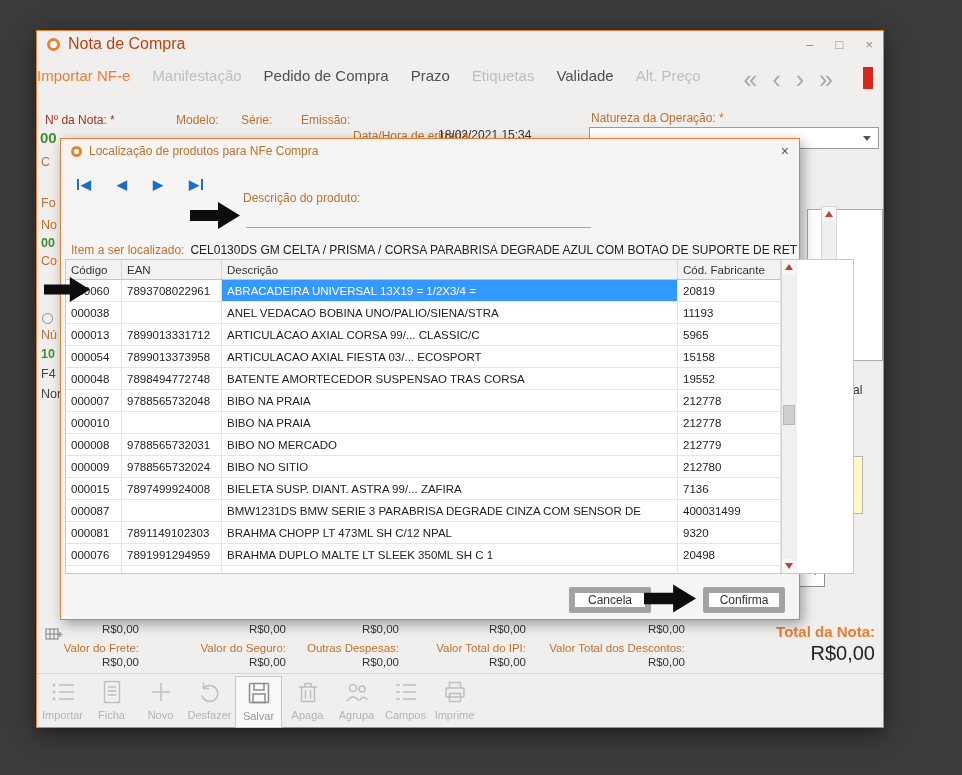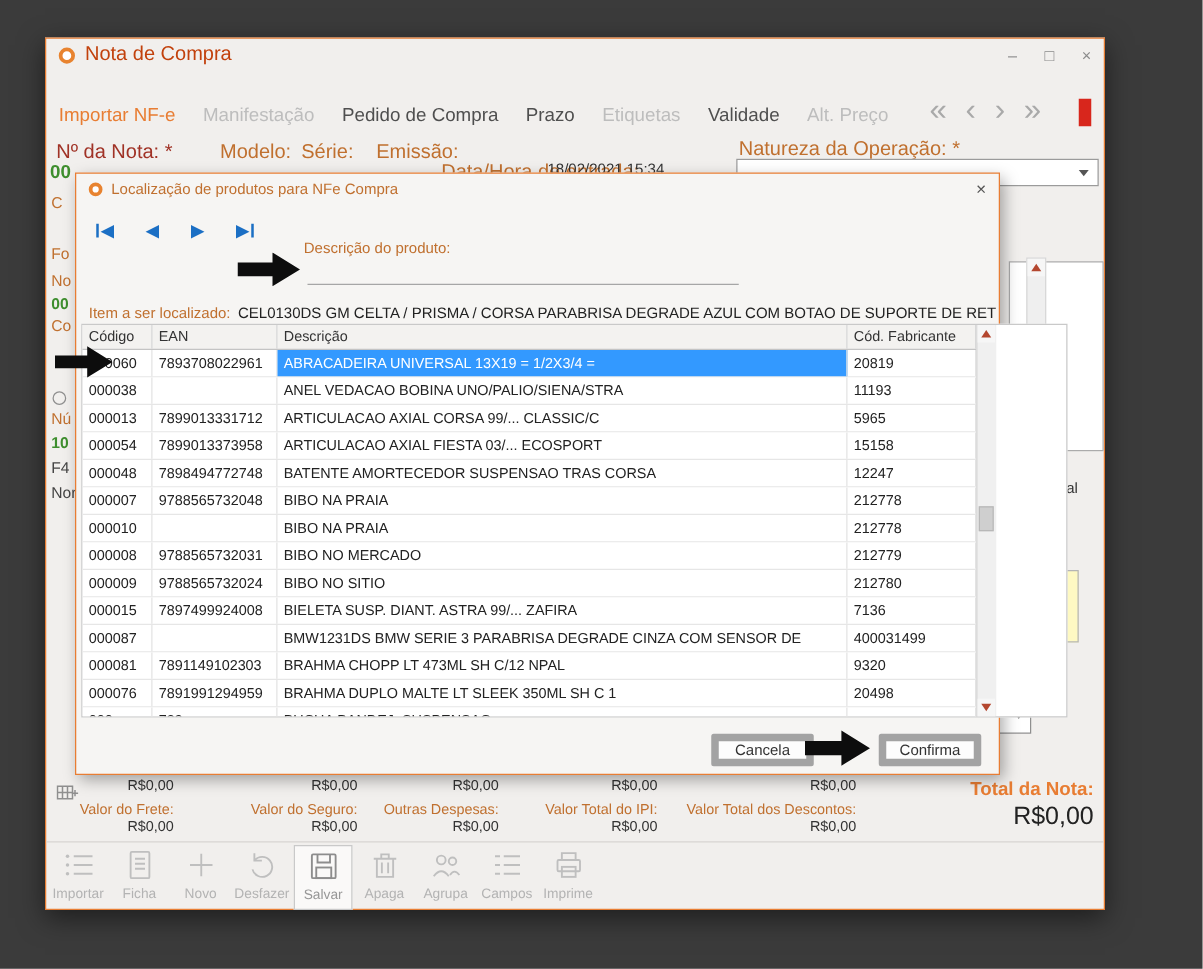--- a/index.html
+++ b/index.html
@@ -7,28 +7,28 @@
   body{background:#3B3B3B;font-family:"Liberation Sans",sans-serif;position:relative;overflow:hidden;color:#333}
 
   
   .app-window{position:absolute;left:36px;top:30px;width:848px;height:698px;background:#F1EFED;border:1px solid #E87D33;box-shadow:0 6px 20px rgba(0,0,0,.5);font-size:12px}
   .titlebar{position:absolute;left:0;top:0;right:0;height:26px;display:flex;align-items:center;padding:0 10px;gap:8px}
   .app-logo{width:13px;height:13px;border-radius:50%;background:#fff;border:3px solid #E8832F}
   .win-title{color:#c2410c;font-size:16px}
   .win-controls{margin-left:auto;display:flex;gap:22px;color:#8B8B8B;font-size:13px}
   .win-controls span{cursor:default}
 
-  .tabbar{position:absolute;top:36px;left:0;right:0;height:34px;display:flex;align-items:flex-end;padding-left:10px;gap:22px;font-size:15px}
+  .tabbar{position:absolute;top:36px;left:0;right:0;height:34px;display:flex;align-items:flex-start;gap:22px;font-size:15px}
   .tab-active{color:#E87D33}
   .tab-normal{color:#4F4F4F}
   .tab-disabled{color:#BDBDBD}
   .tab-nav{margin-left:auto;display:flex;align-items:center;gap:15px;color:#A9A9A9;font-size:25px;line-height:1}
   .alert-bar{width:10px;height:22px;background:#D8261C;margin:0 10px 0 8px}
 
-  .form-label{position:absolute;color:#C0702F;font-size:16px;white-space:nowrap}
+  .form-label{position:absolute;color:#C0702F;font-size:12px;white-space:nowrap}
   .maroon{color:#A03226}
   .form-value{position:absolute;color:#333;font-size:12px;white-space:nowrap}
   .green-val{position:absolute;color:#3E8E2E;font-weight:bold;font-size:15px}
   .nat-select{position:absolute;left:552px;top:96px;width:290px;height:22px;background:#fff;border:1px solid #9B9B9B}
   .nat-select .chev{position:absolute;right:7px;top:8px;width:0;height:0;border-left:4px solid transparent;border-right:4px solid transparent;border-top:5px solid #555}
 
   .lfrag{position:absolute;left:4px;font-size:12.5px;white-space:nowrap;overflow:hidden;max-width:24px}
   .lfrag.label{color:#C0702F}
   .lfrag.value{color:#3E8E2E;font-weight:bold}
   .lfrag.text{color:#444}
@@ -365,21 +365,21 @@
           <div class="grow">
             <div class="gcell c-codigo">000054</div>
             <div class="gcell c-ean">7899013373958</div>
             <div class="gcell c-desc">ARTICULACAO AXIAL FIESTA 03/... ECOSPORT</div>
             <div class="gcell c-fab">15158</div>
           </div>
           <div class="grow">
             <div class="gcell c-codigo">000048</div>
             <div class="gcell c-ean">7898494772748</div>
             <div class="gcell c-desc">BATENTE AMORTECEDOR SUSPENSAO TRAS CORSA</div>
-            <div class="gcell c-fab">12247</div>
+            <div class="gcell c-fab">19552</div>
           </div>
           <div class="grow">
             <div class="gcell c-codigo">000007</div>
             <div class="gcell c-ean">9788565732048</div>
             <div class="gcell c-desc">BIBO NA PRAIA</div>
             <div class="gcell c-fab">212778</div>
           </div>
           <div class="grow">
             <div class="gcell c-codigo">000010</div>
             <div class="gcell c-ean"></div>

